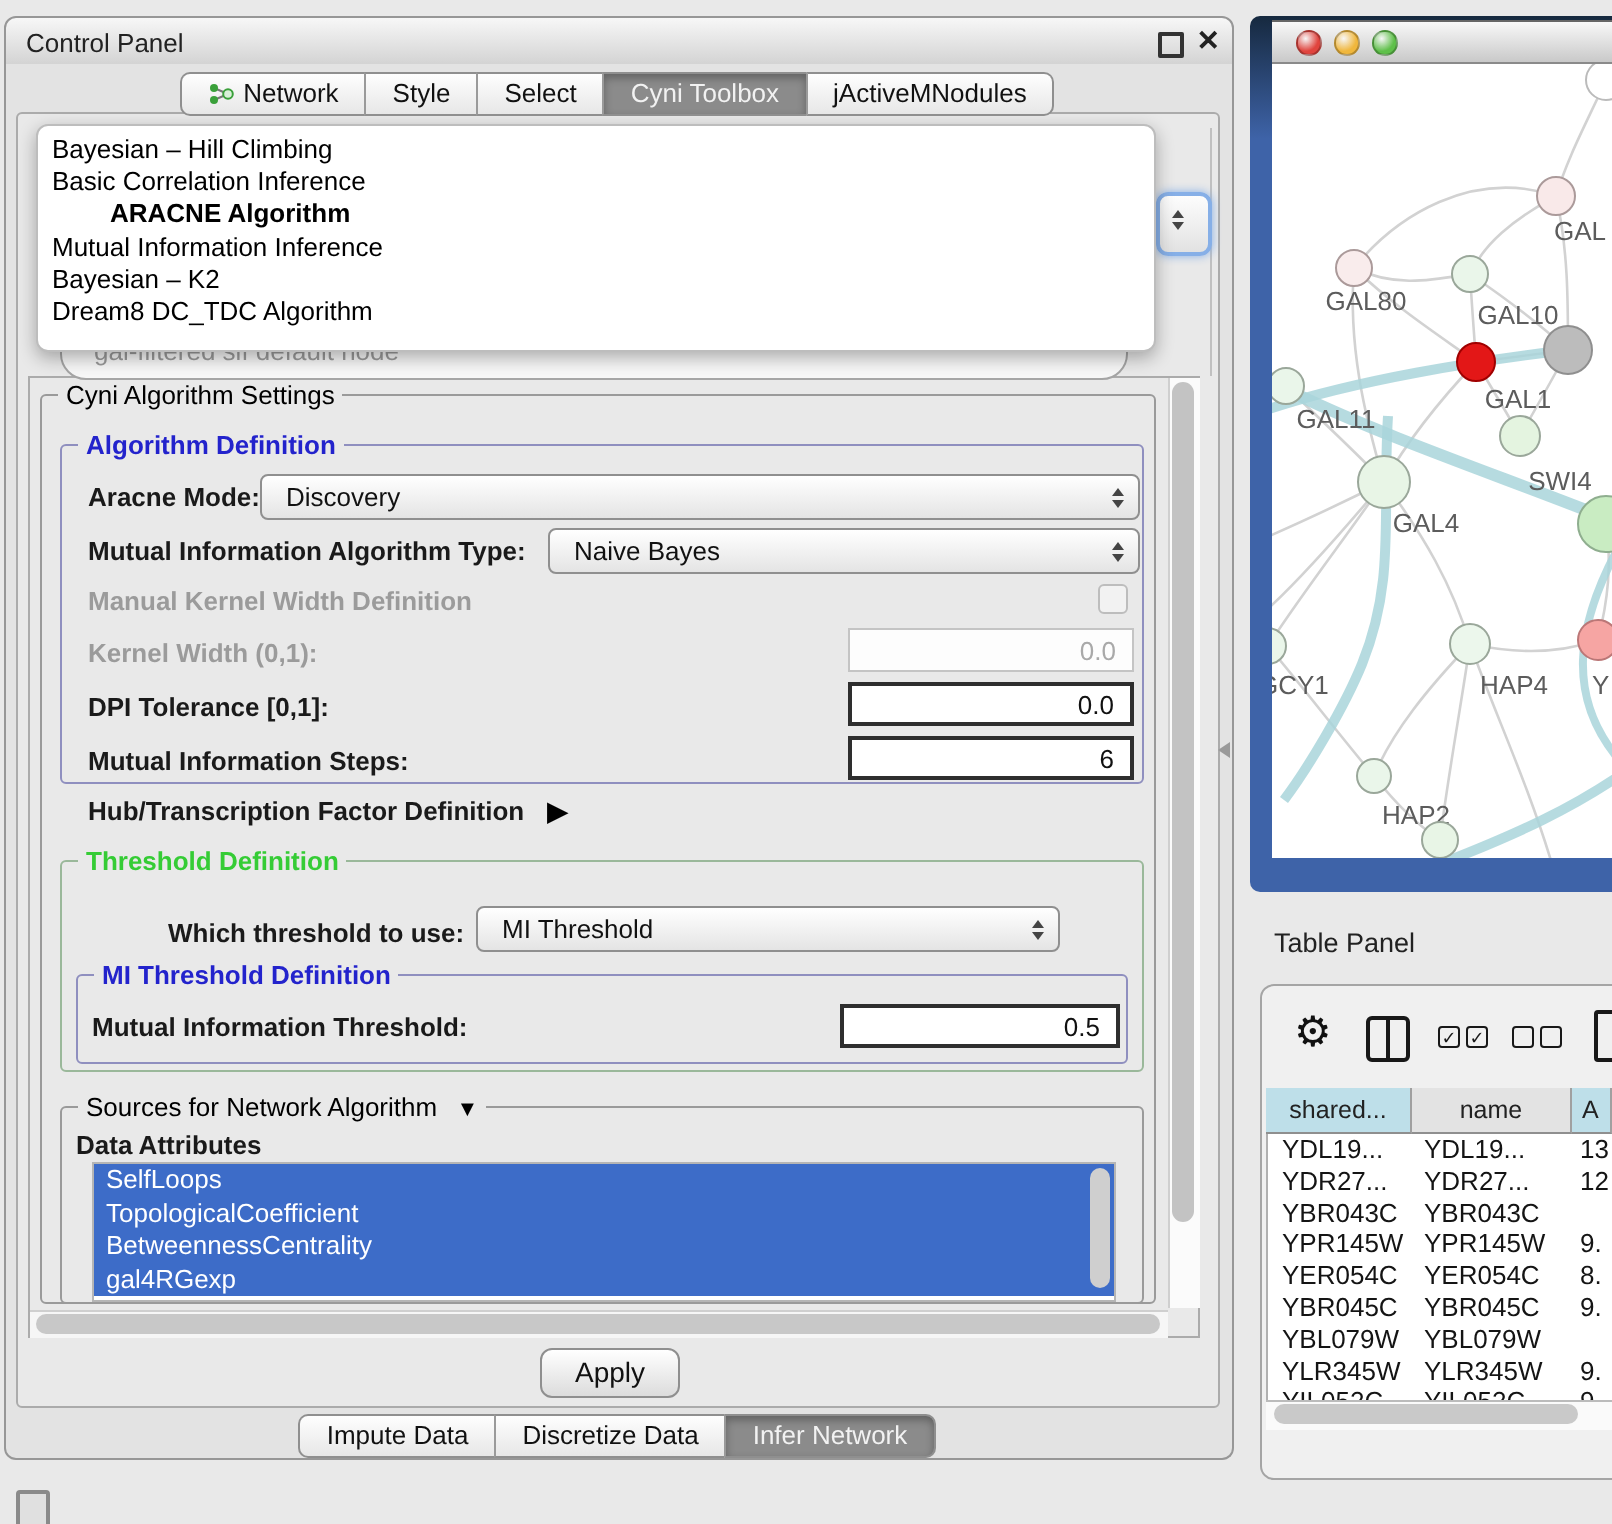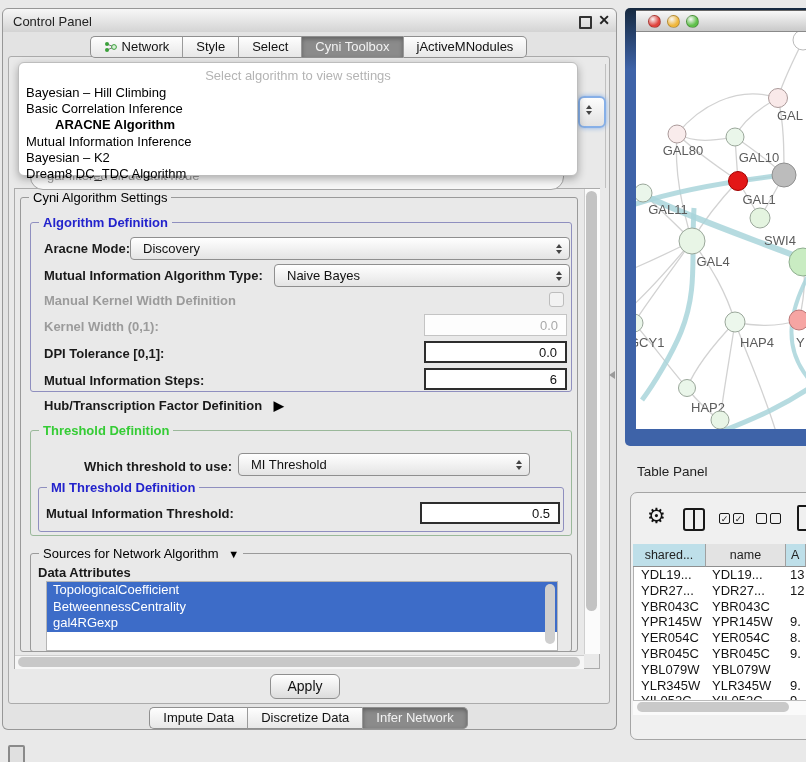--- a/index.html
+++ b/index.html
@@ -174,21 +174,20 @@
 </div>
 <div class="focus-frag">
   <div class="arrows" style="position:absolute;left:6px;top:7px;">
     <div class="arr-up"></div>
       <div class="arr-dn"></div>
   </div>
 </div>
 <div class="vline-frag"></div>
 
 <div class="overlay">
-  <div class="dd-placeholder">Select algorithm to view settings</div>
   <div>
       <div class="dd-item">Bayesian – Hill Climbing</div>
       <div class="dd-item">Basic Correlation Inference</div>
       <div class="dd-item bold">ARACNE Algorithm</div>
       <div class="dd-item">Mutual Information Inference</div>
       <div class="dd-item">Bayesian – K2</div>
       <div class="dd-item">Dream8 DC_TDC Algorithm</div>
     </div>
 </div>
 
@@ -267,20 +266,21 @@
 </div>
 
 <div class="groupbox" style="left:30px;top:553px;width:540px;height:97px;">
   <span class="grouplabel">
     <span>Sources for Network Algorithm</span>
     <span class="tri-down" style="margin-left:6px;">▼</span>
   </span>
 </div>
 <span class="lbl b" style="left:38px;top:565px;">Data Attributes</span>
 <div class="attrlist">
+    <div class="attr-item" style="background: rgb(61, 108, 200);">SelfLoops</div>
     <div class="attr-item" style="background: rgb(61, 108, 200);">TopologicalCoefficient</div>
     <div class="attr-item" style="background: rgb(61, 108, 200);">BetweennessCentrality</div>
     <div class="attr-item" style="background: rgb(61, 108, 200);">gal4RGexp</div>
   </div>
 <div class="attr-sb"></div>
 
 <div class="applybtn">Apply</div>
 <div class="tabrow bottom">
   <div class="tab first">
       <span>Impute Data</span>

